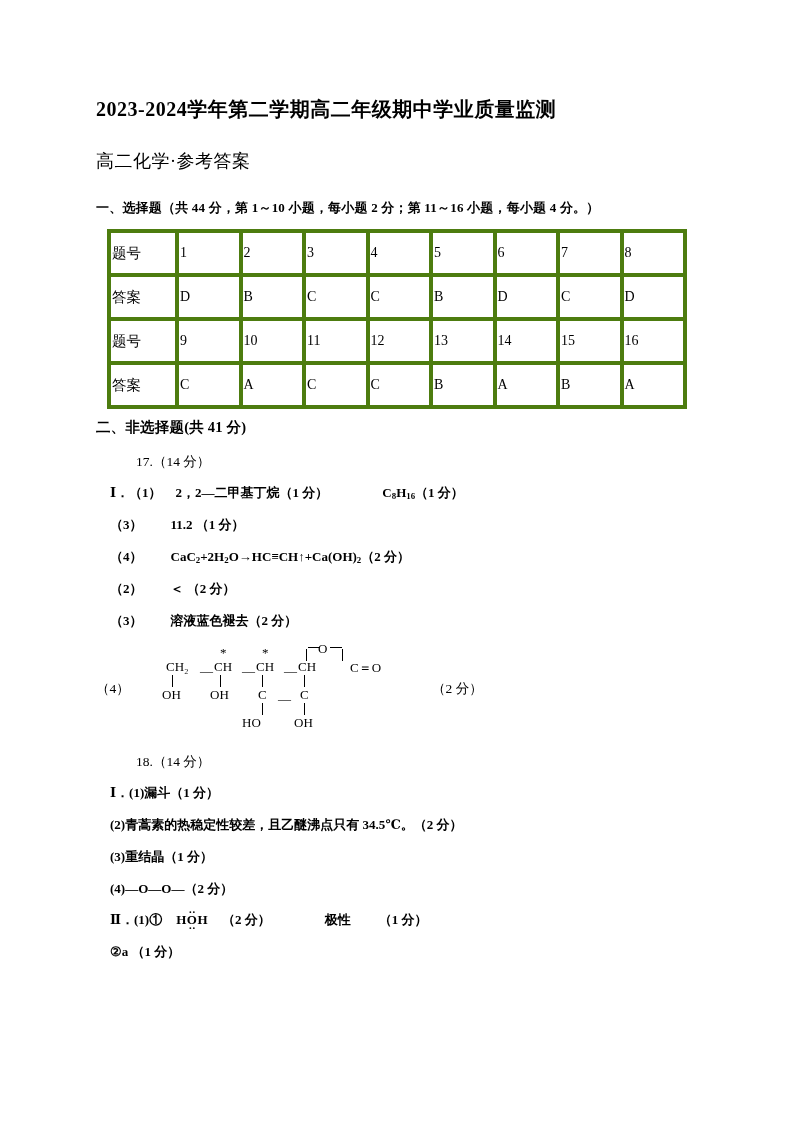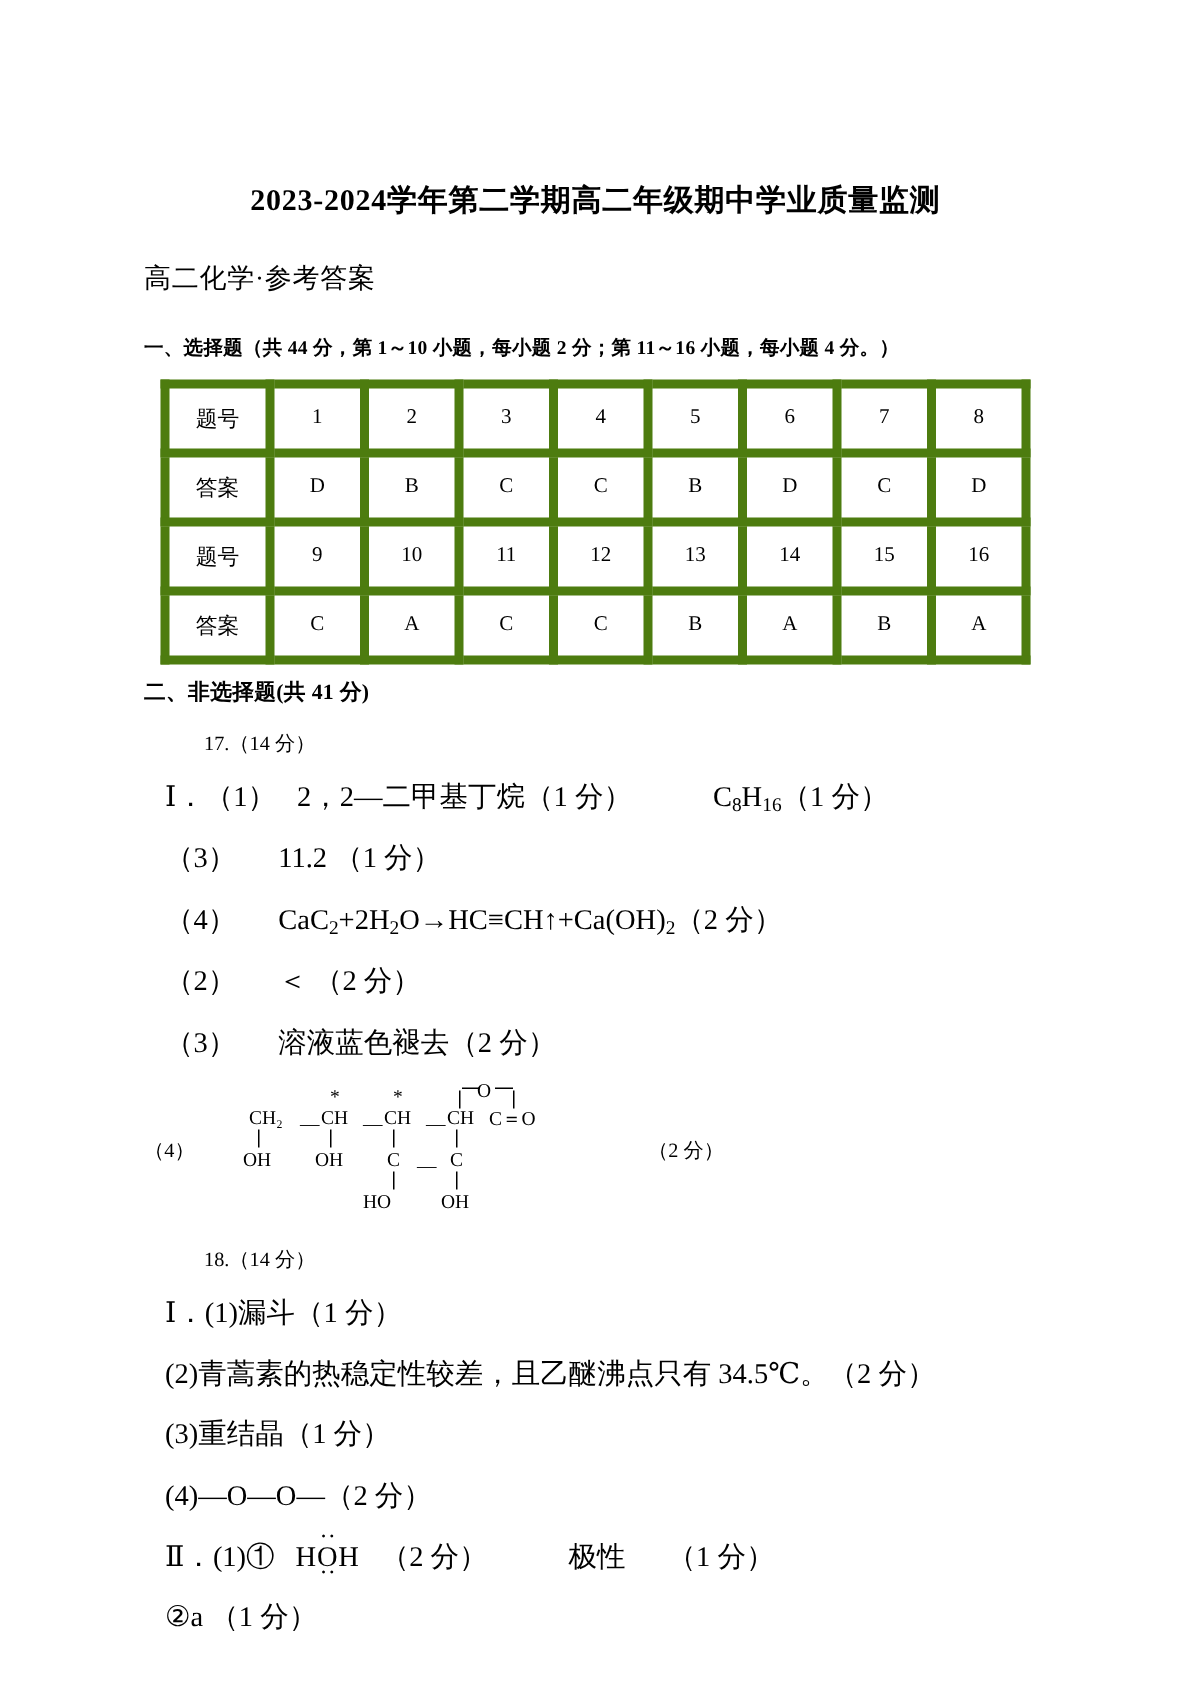--- a/index.html
+++ b/index.html
@@ -16,24 +16,24 @@
     overflow: hidden;
   }
   .page {
     position: relative;
     width: 794px;
     height: 1123px;
     box-sizing: border-box;
     padding: 0 96px;
   }
   .title {
-    text-align: center;
+    text-align: left;
     font-size: 20px;
     font-weight: bold;
-    margin-top: 120px;
+    margin-top: 96px;
     letter-spacing: 0.5px;
   }
   .subtitle {
     font-size: 18px;
     font-weight: normal;
     margin-top: 26px;
     letter-spacing: 0.5px;
   }
   .section-head {
     font-size: 13px;
@@ -47,39 +47,39 @@
     margin-top: 9px;
     letter-spacing: 0.2px;
   }
   table.answers {
     border-collapse: collapse;
     margin: 12px auto 0 auto;
     width: 580px;
     table-layout: fixed;
   }
   table.answers td {
-    border: 6px solid #4d7c0f;
+    border: 4px solid #4d7c0f;
     height: 38px;
-    text-align: center;
     vertical-align: middle;
     font-size: 14px;
   }
   table.answers td.head {
     width: 62px;
     font-size: 14.5px;
   }
   .qnum {
     font-size: 13.5px;
     margin-top: 16px;
     margin-left: 40px;
   }
   .line {
-    font-size: 19px;
+    font-size: 13px;
     margin-top: 13px;
     line-height: 1.45;
+    font-weight: bold;
   }
   .indent2 { padding-left: 14px; }
   .gap-lg { margin-left: 54px; }
   .gap-md { margin-left: 28px; }
   .gap-sm { margin-left: 14px; }
   sub { font-size: 0.68em; vertical-align: -0.28em; }
 
   
   .formula-row {
     margin-top: 10px;
@@ -225,21 +225,21 @@
       <span style="left:8px; top:18px;">CH₂</span>
       <span style="left:42px; top:22px;">—</span>
       <span style="left:56px; top:18px;">CH</span>
       <span style="left:62px; top:4px;">*</span>
       <span style="left:84px; top:22px;">—</span>
       <span style="left:98px; top:18px;">CH</span>
       <span style="left:104px; top:4px;">*</span>
       <span style="left:126px; top:22px;">—</span>
       <span style="left:140px; top:18px;">CH</span>
       <span style="left:160px; top:0px;">O</span>
-      <span style="left:168px; top:18px;">C＝O</span>
+      <span style="left:192px; top:18px;">C＝O</span>
 
       <div class="bond-h" style="left:150px; top:6px; width:12px;"></div>
       <div class="bond-h" style="left:172px; top:6px; width:12px;"></div>
       <div class="bond-v" style="left:148px; top:8px; height:12px;"></div>
       <div class="bond-v" style="left:184px; top:8px; height:12px;"></div>
 
       <div class="bond-v" style="left:14px; top:34px; height:12px;"></div>
       <div class="bond-v" style="left:62px; top:34px; height:12px;"></div>
       <div class="bond-v" style="left:104px; top:34px; height:12px;"></div>
       <div class="bond-v" style="left:146px; top:34px; height:12px;"></div>

